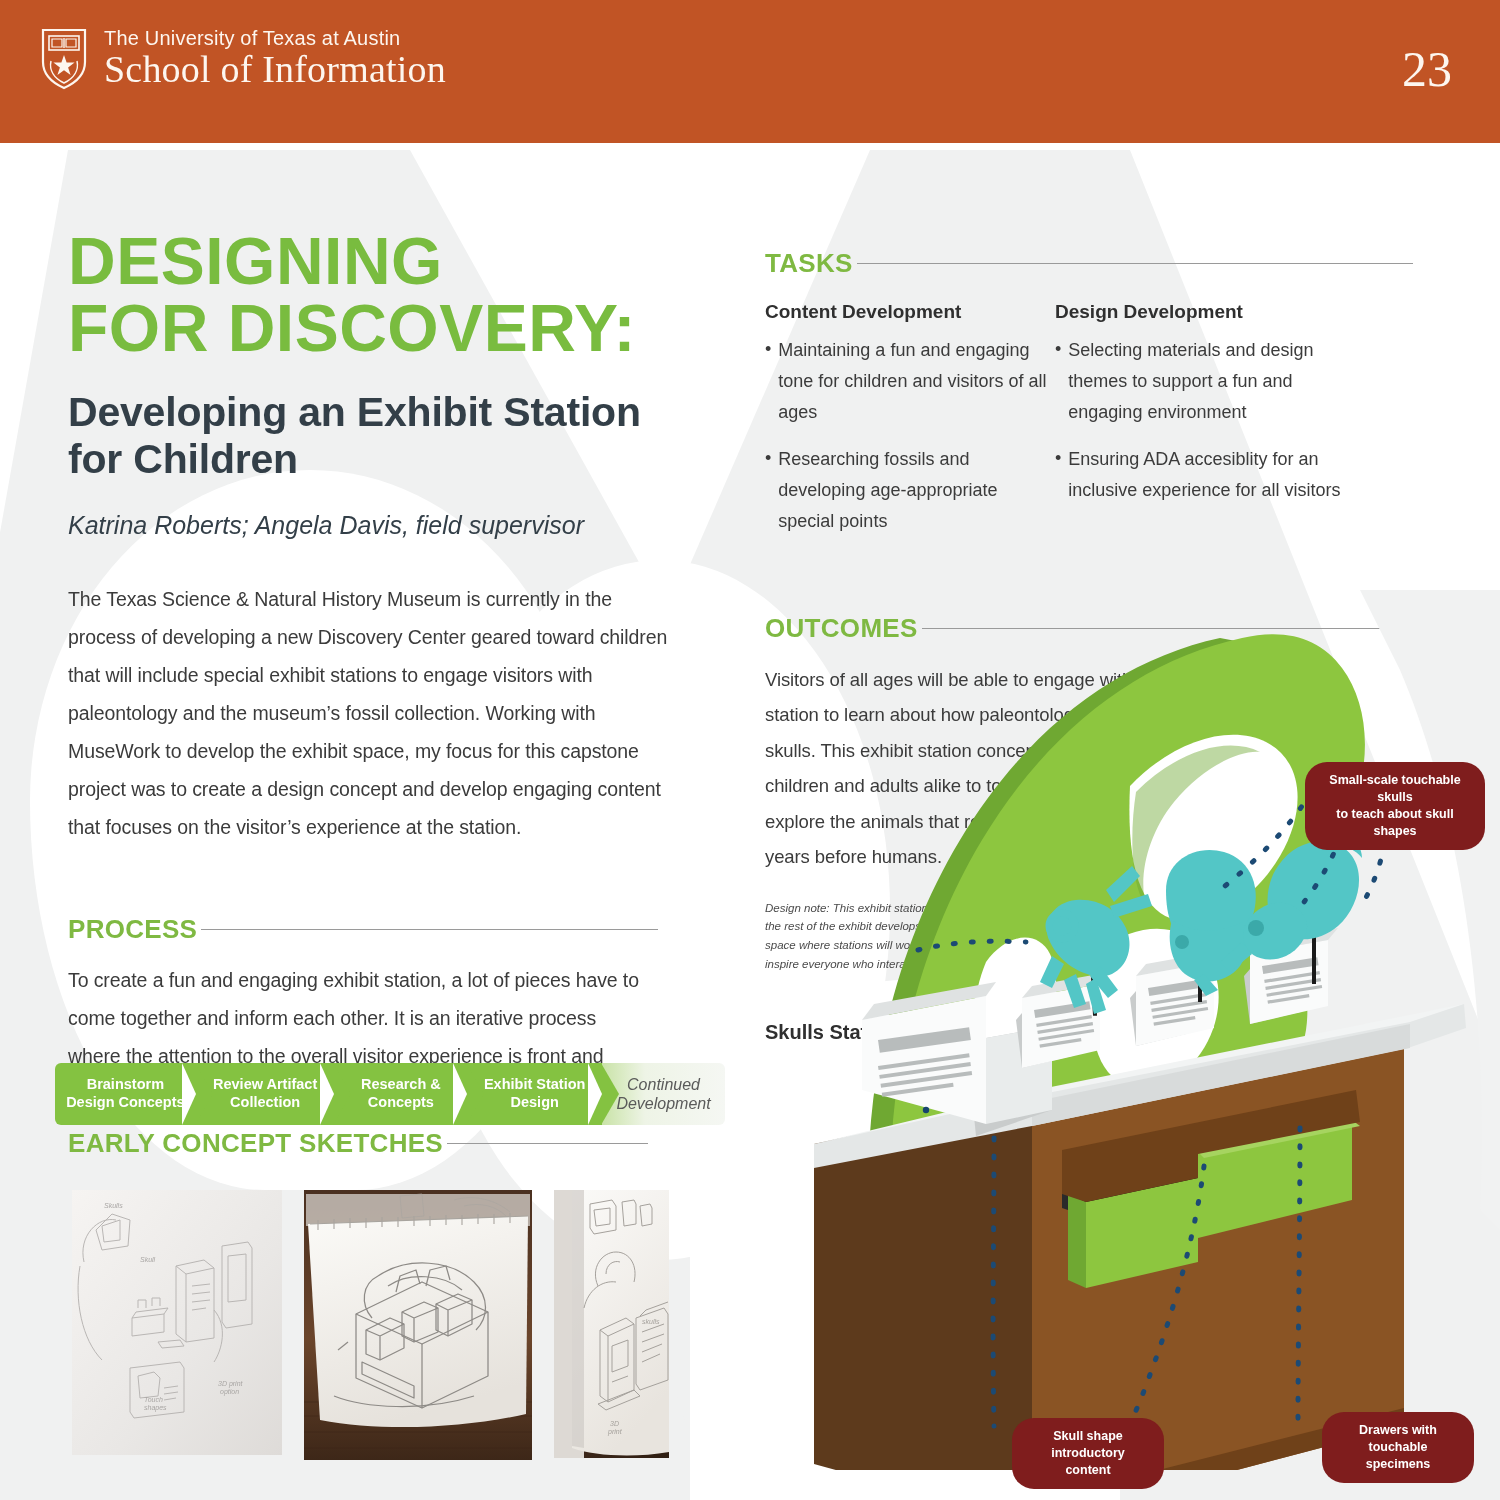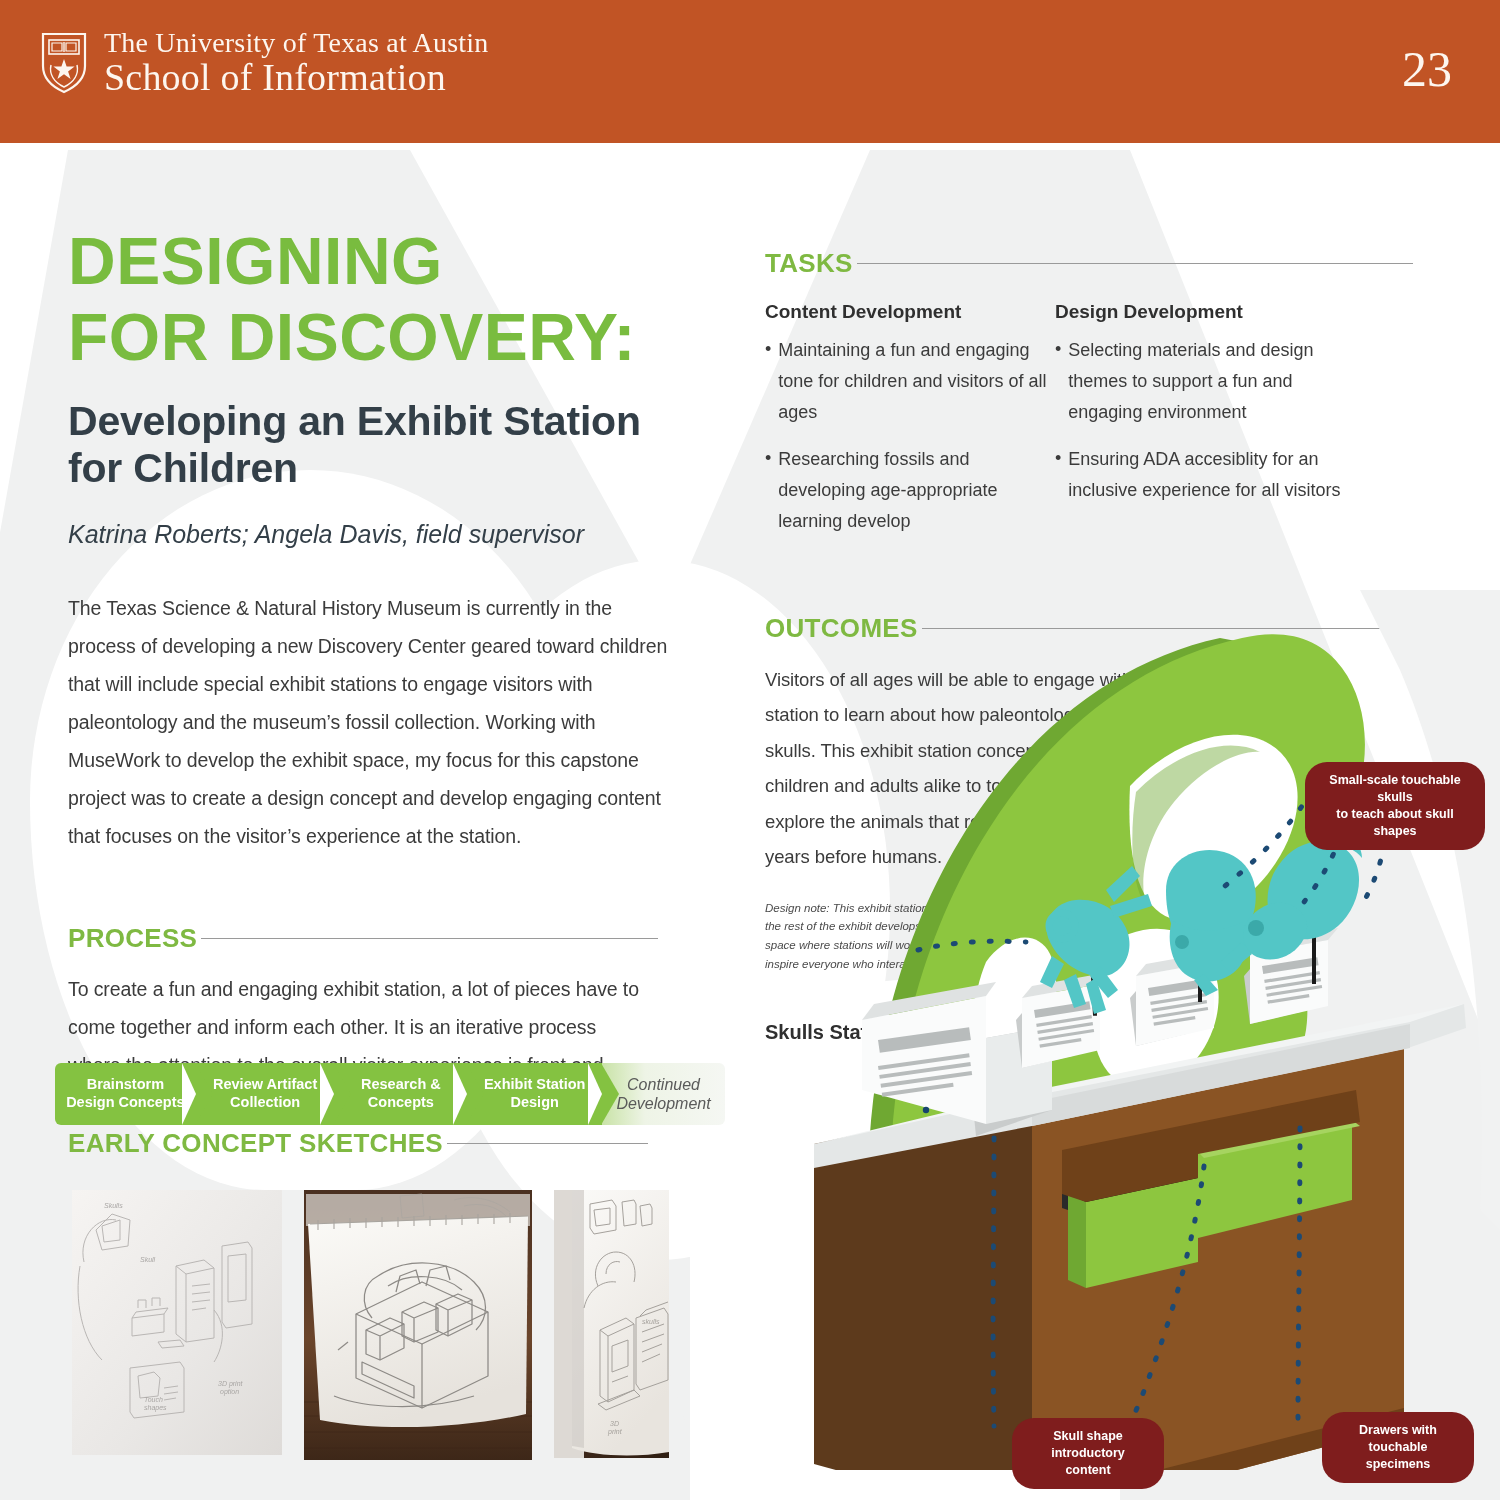--- a/index.html
+++ b/index.html
@@ -59,22 +59,22 @@
     background: #c15425;
     z-index: 40;
   }
   #logo-wrap {
     position: absolute; left: 40px; top: 28px;
     display: flex; align-items: center; gap: 16px;
   }
   #shield { width: 48px; height: 62px; }
   #wordmark { display: flex; flex-direction: column; color: #fdf6ef; }
   #uni-line {
-    font-family: Liberation Serif, serif;
-    font-size: 28px; line-height: 1.05; letter-spacing: .2px;
+    font-family: Liberation Sans, sans-serif;
+    font-size: 20px; line-height: 1.05; letter-spacing: .2px;
   }
   #school-line {
     font-family: "Liberation Serif", serif;
     font-size: 38px; line-height: 1.08; letter-spacing: .2px;
   }
   #page-num {
     position: absolute; right: 48px; top: 44px;
     font-family: "Liberation Serif", serif;
     font-size: 50px; color: #fdf6ef; line-height: 1;
   }
@@ -96,21 +96,21 @@
   .sec-rule { flex: 1; height: 1px; background: #9a9a9a; }
 
   
   #left-col { position: absolute; left: 68px; top: 0; width: 620px; z-index: 20; }
 
   #title {
     margin-top: 228px;
     font-size: 66px; font-weight: bold; line-height: 1.02;
     color: #79bc3f; letter-spacing: .5px;
   }
-  #title .l2 { display: block; margin-top: 9px; }
+  #title .l2 { display: block; }
   #subtitle {
     margin-top: 26px;
     font-size: 41px; font-weight: bold; color: #333f48;
     letter-spacing: -.2px;
   }
   #authors {
     margin-top: 28px;
     font-size: 25px; font-style: italic; color: #333f48;
   }
   #intro { margin-top: 40px; width: 610px; }
@@ -464,21 +464,21 @@
 
     <div id="tasks-grid">
       <div>
         <div class="task-col-title">Content Development</div>
         <div class="task-item">
           <span class="task-bullet">•</span>
           <span>Maintaining a fun and engaging tone for children and visitors of all ages</span>
         </div>
         <div class="task-item">
           <span class="task-bullet">•</span>
-          <span>Researching fossils and developing age-appropriate learning develop</span>
+          <span>Researching fossils and developing age-appropriate special points</span>
         </div>
       </div>
       <div>
         <div class="task-col-title">Design Development</div>
         <div class="task-item">
           <span class="task-bullet">•</span>
           <span>Selecting materials and design themes to support a fun and engaging environment</span>
         </div>
         <div class="task-item">
           <span class="task-bullet">•</span>

